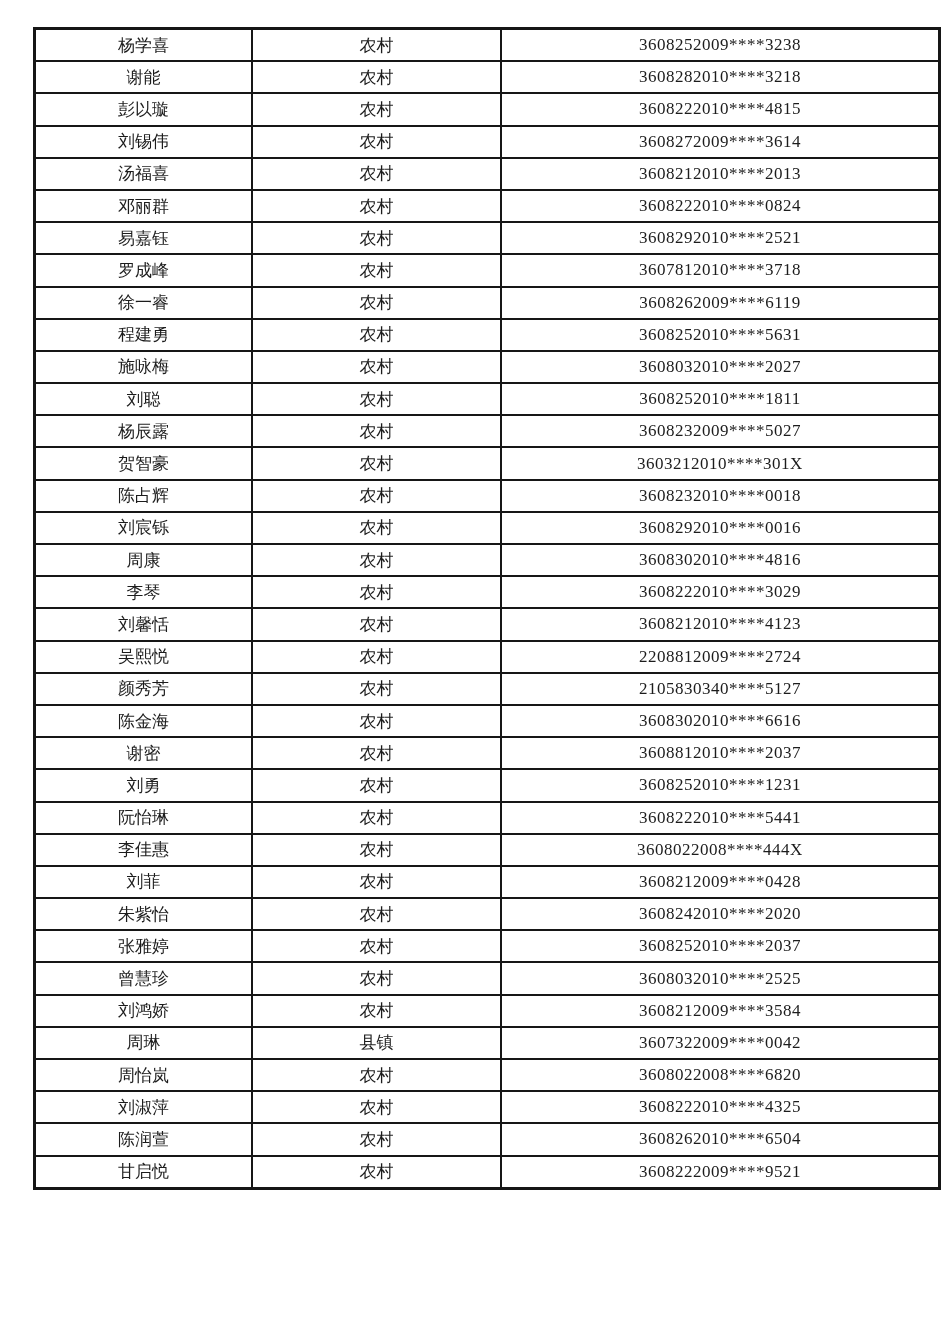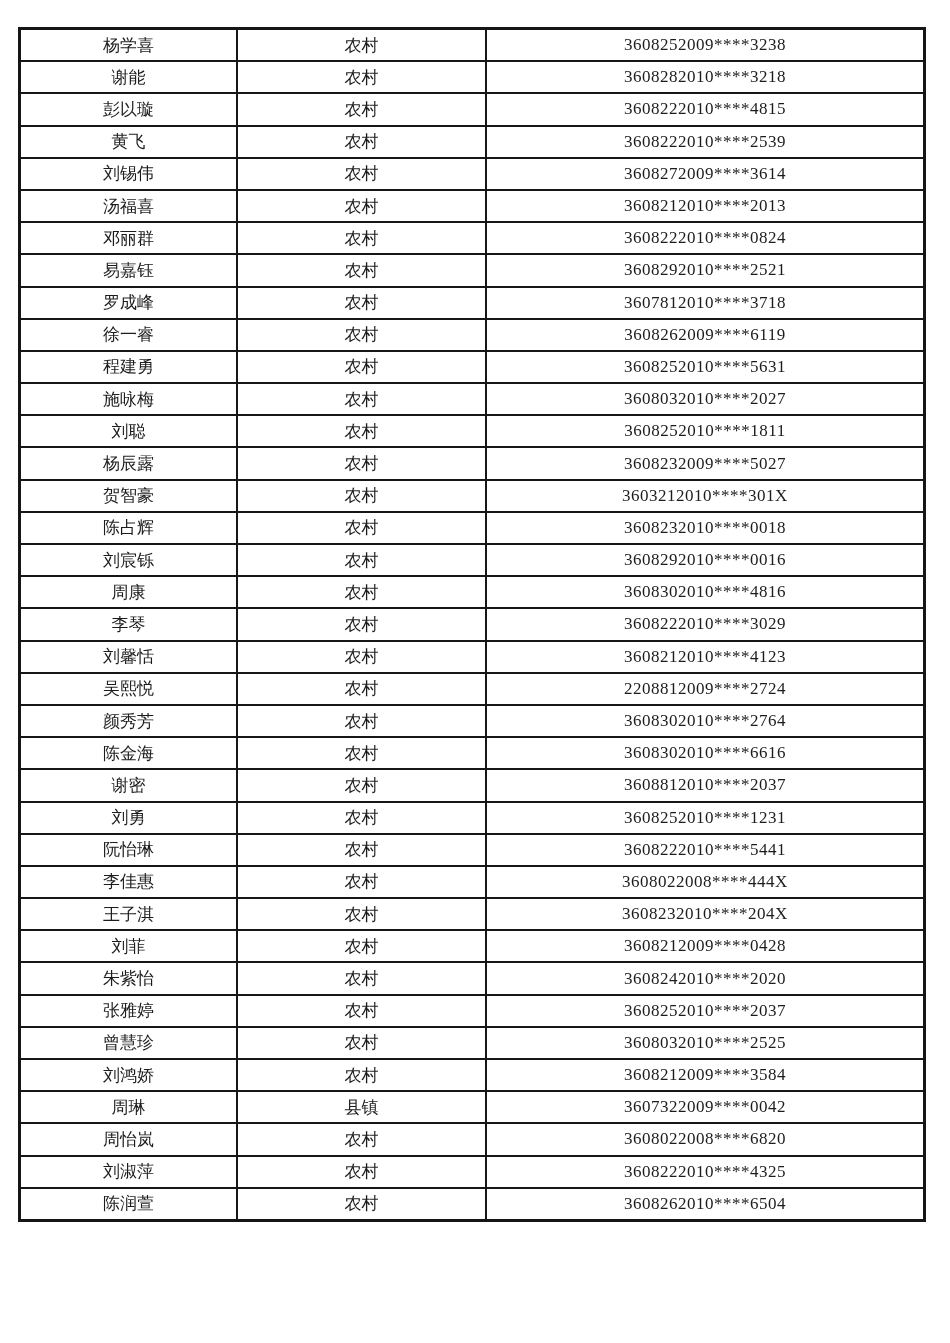--- a/index.html
+++ b/index.html
@@ -14,21 +14,21 @@
   }
   .sheet {
     position: relative;
     width: 950px;
     height: 1343px;
     background: #ffffff;
     overflow: hidden;
   }
   table.roster {
     position: absolute;
-    left: 18px;
+    left: 33px;
     top: 27px;
     width: 898px;
     border-collapse: collapse;
     table-layout: fixed;
     border: 3px solid #161616;
   }
   table.roster td {
     border: 2px solid #161616;
     height: 30.2px;
     padding: 0;
@@ -60,25 +60,20 @@
     <td class="col-type">农村</td>
     <td class="col-id">3608282010****3218</td>
   </tr>
 
   <tr>
     <td class="col-name">彭以璇</td>
     <td class="col-type">农村</td>
     <td class="col-id">3608222010****4815</td>
   </tr>
 
-  <tr>
-    <td class="col-name">黄飞</td>
-    <td class="col-type">农村</td>
-    <td class="col-id">3608222010****2539</td>
-  </tr>
 
   <tr>
     <td class="col-name">刘锡伟</td>
     <td class="col-type">农村</td>
     <td class="col-id">3608272009****3614</td>
   </tr>
 
   <tr>
     <td class="col-name">汤福喜</td>
     <td class="col-type">农村</td>
@@ -171,21 +166,21 @@
 
   <tr>
     <td class="col-name">吴熙悦</td>
     <td class="col-type">农村</td>
     <td class="col-id">2208812009****2724</td>
   </tr>
 
   <tr>
     <td class="col-name">颜秀芳</td>
     <td class="col-type">农村</td>
-    <td class="col-id">3608302010****2764</td>
+    <td class="col-id">2105830340****5127</td>
   </tr>
 
   <tr>
     <td class="col-name">陈金海</td>
     <td class="col-type">农村</td>
     <td class="col-id">3608302010****6616</td>
   </tr>
 
   <tr>
     <td class="col-name">谢密</td>
@@ -205,25 +200,20 @@
     <td class="col-id">3608222010****5441</td>
   </tr>
 
   <tr>
     <td class="col-name">李佳惠</td>
     <td class="col-type">农村</td>
     <td class="col-id">3608022008****444X</td>
   </tr>
 
 
-  <tr>
-    <td class="col-name">王子淇</td>
-    <td class="col-type">农村</td>
-    <td class="col-id">3608232010****204X</td>
-  </tr>
 
   <tr>
     <td class="col-name">刘菲</td>
     <td class="col-type">农村</td>
     <td class="col-id">3608212009****0428</td>
   </tr>
 
   <tr>
     <td class="col-name">朱紫怡</td>
     <td class="col-type">农村</td>
@@ -266,15 +256,20 @@
     <td class="col-id">3608222010****4325</td>
   </tr>
 
 
   <tr>
     <td class="col-name">陈润萱</td>
     <td class="col-type">农村</td>
     <td class="col-id">3608262010****6504</td>
   </tr>
 
+  <tr>
+    <td class="col-name">甘启悦</td>
+    <td class="col-type">农村</td>
+    <td class="col-id">3608222009****9521</td>
+  </tr>
 </tbody>
   </table>
 </div>
 
 </body></html>

